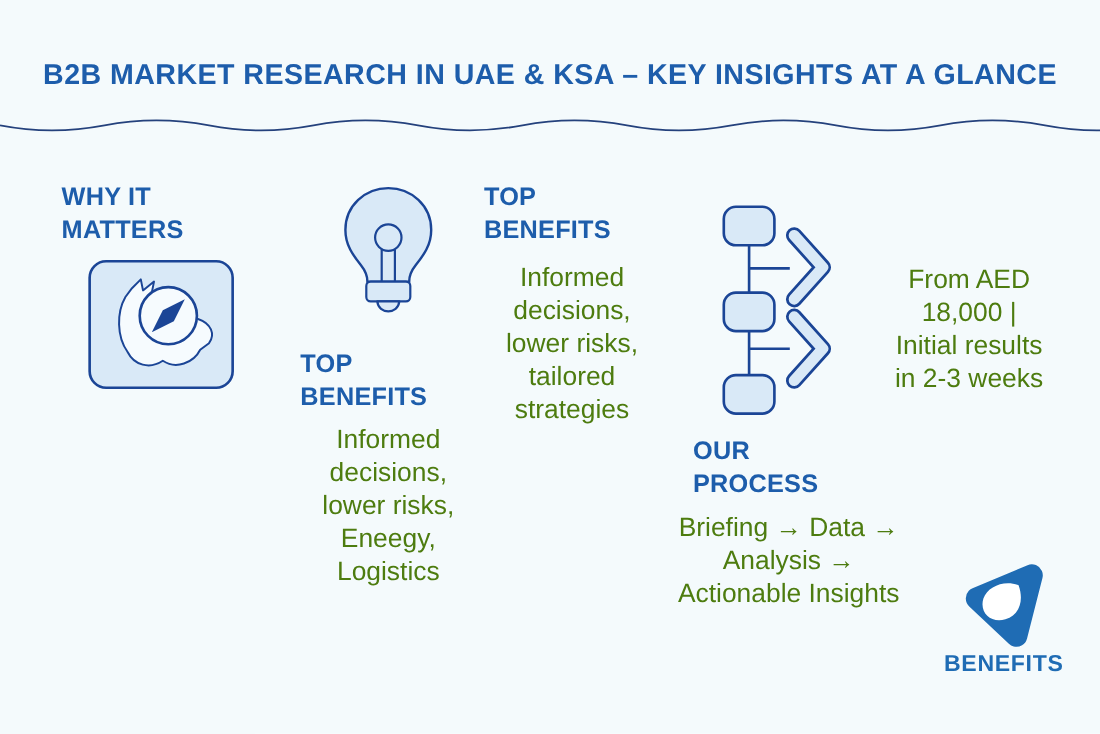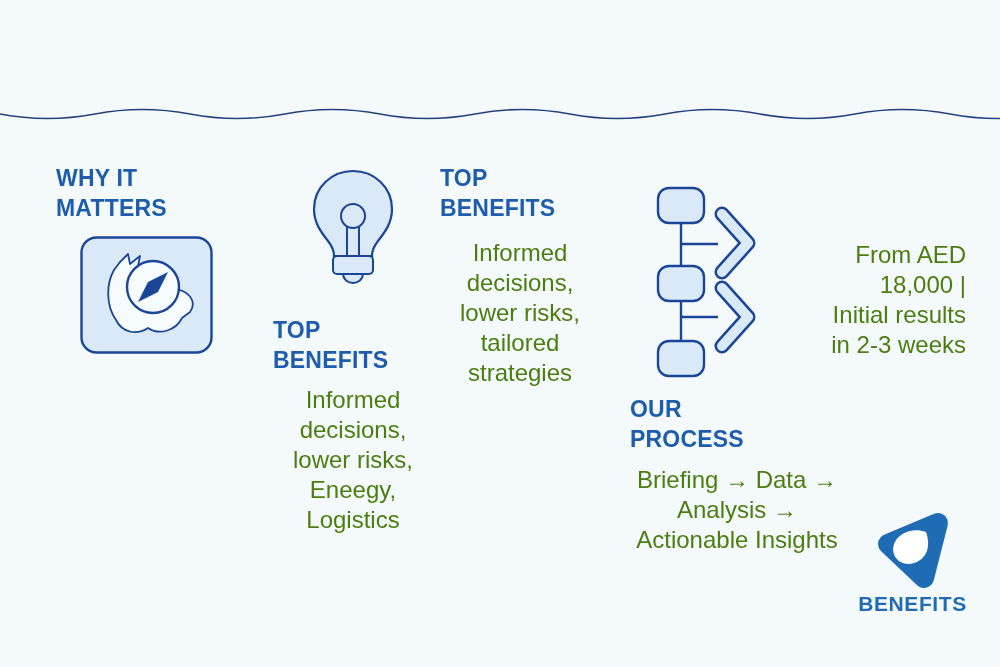--- a/index.html
+++ b/index.html
@@ -15,32 +15,33 @@
   }
   .wave{position:absolute;left:0;top:102px;width:1000px;height:26px;}
   .heading{
     position:absolute;font-weight:bold;font-size:23px;
     line-height:30px;color:#1d5dab;white-space:pre-line;letter-spacing:0.2px;
   }
   .bodytext{
     position:absolute;text-align:center;font-size:24px;line-height:30px;
     color:#4d7c0f;white-space:pre-line;
   }
-  .bodytext.left{text-align:right;}
+  .bodytext.left{text-align:center;}
   .iconbox{position:absolute;}
   .logo-text{
     position:absolute;text-align:center;font-size:21px;font-weight:bold;
     letter-spacing:0.6px;color:#1f6cb4;white-space:nowrap;
   }
 </style>
 </head>
 <body>
 
 <div class="canvas">
 
+  <div class="title">B2B MARKET RESEARCH IN UAE &amp; KSA – KEY INSIGHTS AT A GLANCE</div>
 
   <svg class="wave" viewBox="0 0 1000 26" preserveAspectRatio="none">
     <path d="M0 12 q47 9 95 0 q47 -9 95 0 q47 9 95 0 q47 -9 95 0 q47 9 95 0 q47 -9 95 0 q47 9 95 0 q47 -9 95 0 q47 9 95 0 q47 -9 95 0 q47 9 95 0" fill="none" stroke="#24417c" stroke-width="1.6"></path>
   </svg>
 
   <div class="heading" style="left:56px;top:163px;width:200px;">WHY IT
 MATTERS</div>
 
   <svg class="iconbox" style="left:80px;top:236px;" width="133" height="118" viewBox="0 0 133 118">
     <rect x="1.5" y="1.5" width="130" height="115" rx="15" fill="#d9e9f7" stroke="#1b4596" stroke-width="2.4"></rect>
@@ -83,21 +84,21 @@
     <rect x="6" y="155" width="46" height="35" rx="11" fill="#d9e9f7" stroke="#1b4596" stroke-width="2.4"></rect>
     <path d="M70 28 L96 57 L70 86" fill="none" stroke="#1b4596" stroke-width="15" stroke-linecap="round" stroke-linejoin="round"></path>
     <path d="M70 28 L96 57 L70 86" fill="none" stroke="#d9e9f7" stroke-width="10" stroke-linecap="round" stroke-linejoin="round"></path>
     <path d="M70 102 L96 131 L70 160" fill="none" stroke="#1b4596" stroke-width="15" stroke-linecap="round" stroke-linejoin="round"></path>
     <path d="M70 102 L96 131 L70 160" fill="none" stroke="#d9e9f7" stroke-width="10" stroke-linecap="round" stroke-linejoin="round"></path>
   </svg>
 
   <div class="heading" style="left:630px;top:394px;width:160px;">OUR
 PROCESS</div>
 
-  <div class="bodytext" style="left:607px;top:465px;width:260px;">Briefing → Data →
+  <div class="bodytext" style="left:587px;top:465px;width:260px;">Briefing → Data →
 Analysis →
 Actionable Insights</div>
 
 
   <div class="bodytext left" style="left:796px;top:240px;width:170px;">From AED
 18,000 |
 Initial results
 in 2-3 weeks</div>
 
   <svg class="iconbox" style="left:868px;top:506px;" width="88" height="88" viewBox="0 0 88 88">

